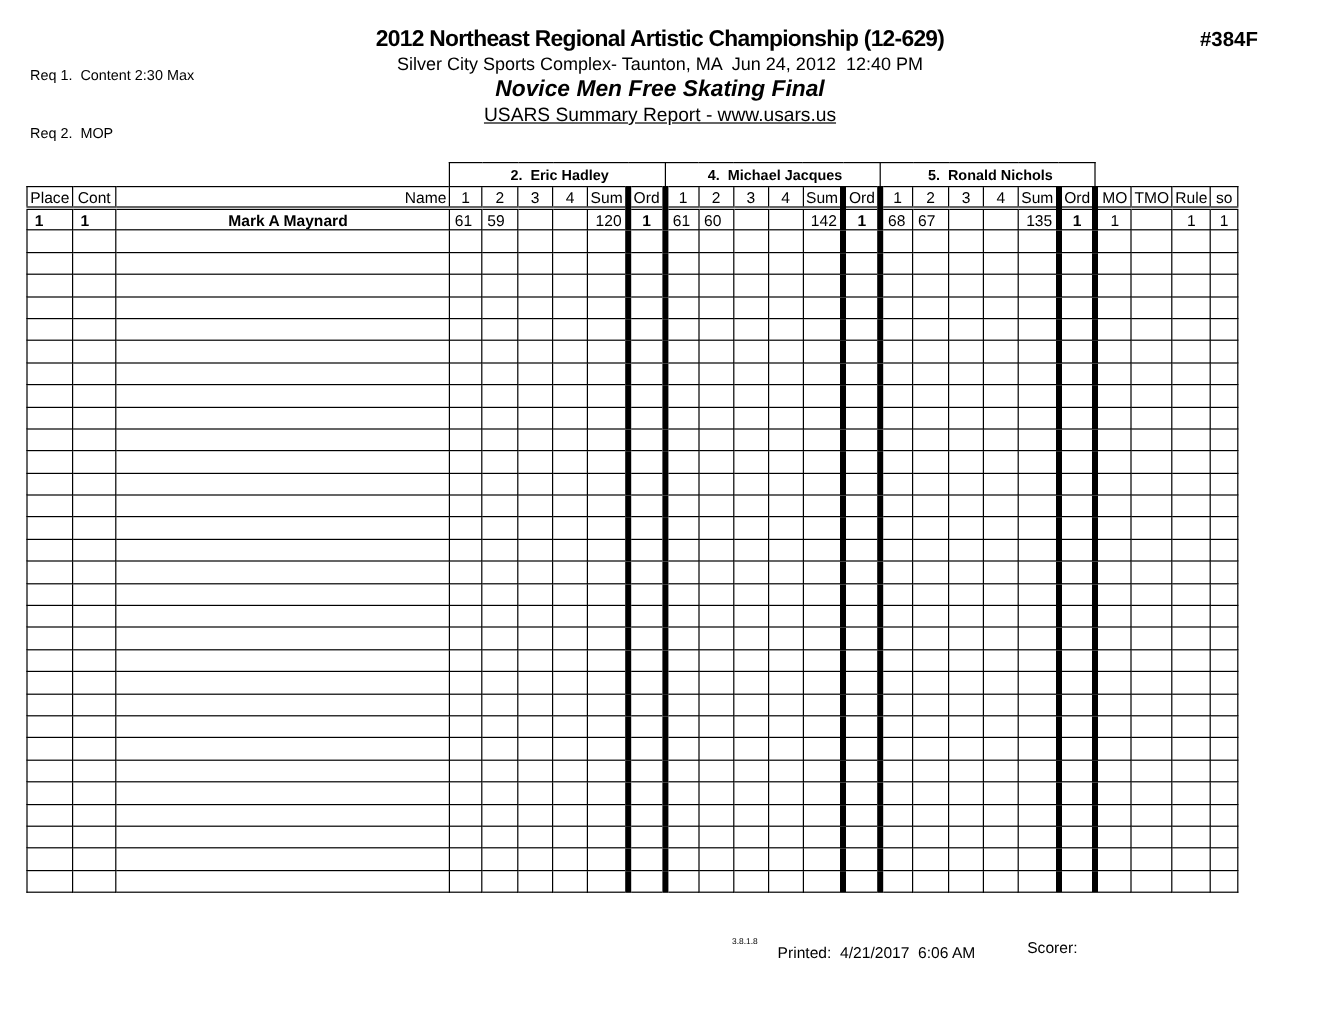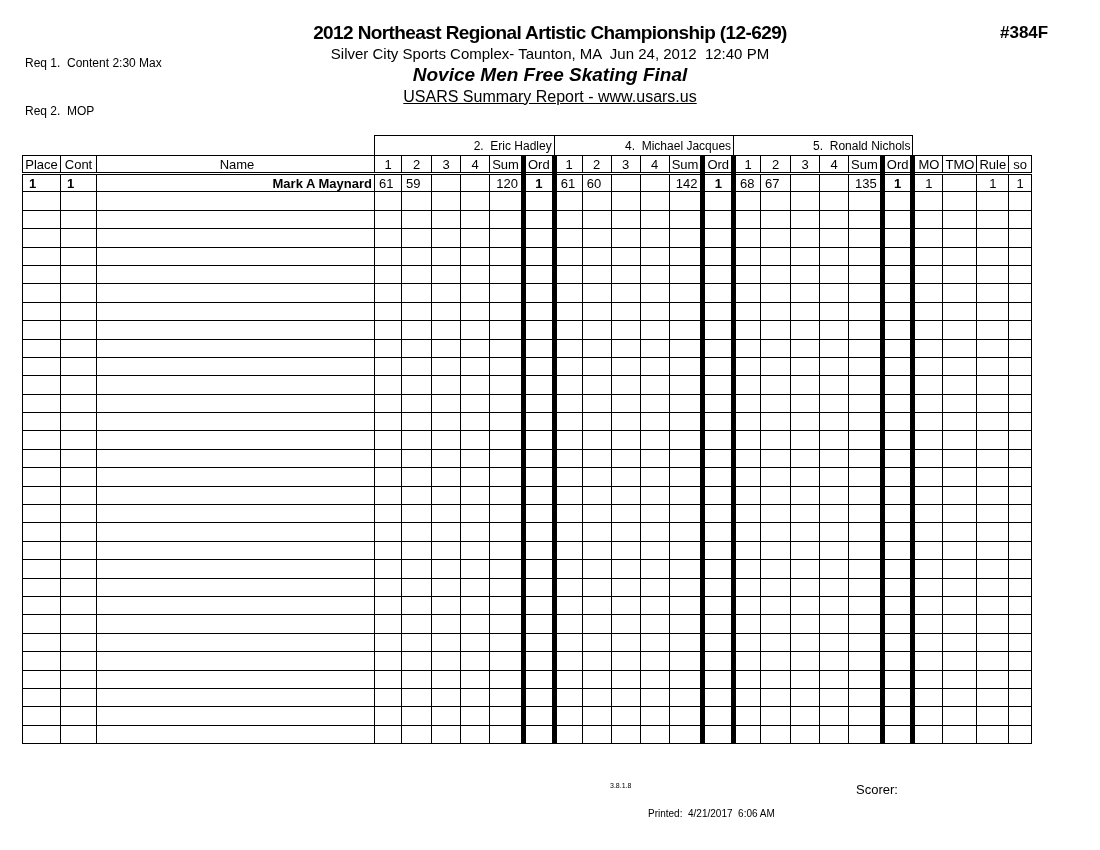--- a/index.html
+++ b/index.html
@@ -38,40 +38,41 @@
     border: 1px solid #000;
     padding: 0 2px;
     height: 18.4px;
     overflow: hidden;
     white-space: pre;
     vertical-align: middle;
   }
   tr.judge-row td { height: 20px; }
   tr.judge-row td.jbox {
     font-size: 12px;
-    text-align: right;
+    text-align: center;
     padding-left: 6px;
+    font-weight: bold;
   }
   td.nob { border: none; }
   tr.header-row td {
     height: 18px;
     text-align: center;
     border-bottom: 3px double #000;
   }
-  tr.header-row td.name-col { text-align: center; padding-left: 5px; }
+  tr.header-row td.name-col { text-align: right; padding-left: 5px; }
   td.ord { border-left: 5px solid #000; border-right: 5px solid #000; text-align: center; }
   td.mark { text-align: left; padding-left: 4px; }
   td.sum  { text-align: right; padding-right: 3px; }
   td.ctr  { text-align: center; }
   td.lft  { text-align: left; padding-left: 6px; }
-  td.name-col { text-align: right; padding-left: 11px; }
+  td.name-col { text-align: center; padding-left: 11px; }
   .b { font-weight: bold; }
 
   .footer-version { left: 610px; top: 782px; font-size: 7px; }
-  .footer-printed { left: 648px; top: 808px; font-size: 10px; }
+  .footer-printed { left: 648px; top: 786px; font-size: 13px; }
   .footer-scorer  { left: 856px; top: 782px; font-size: 13px; }
 </style>
 </head>
 <body>
 
 <div class="abs req-block">
   <div>Req 1.  Content 2:30 Max</div>
   <div>Req 2.  MOP</div>
 </div>
 

